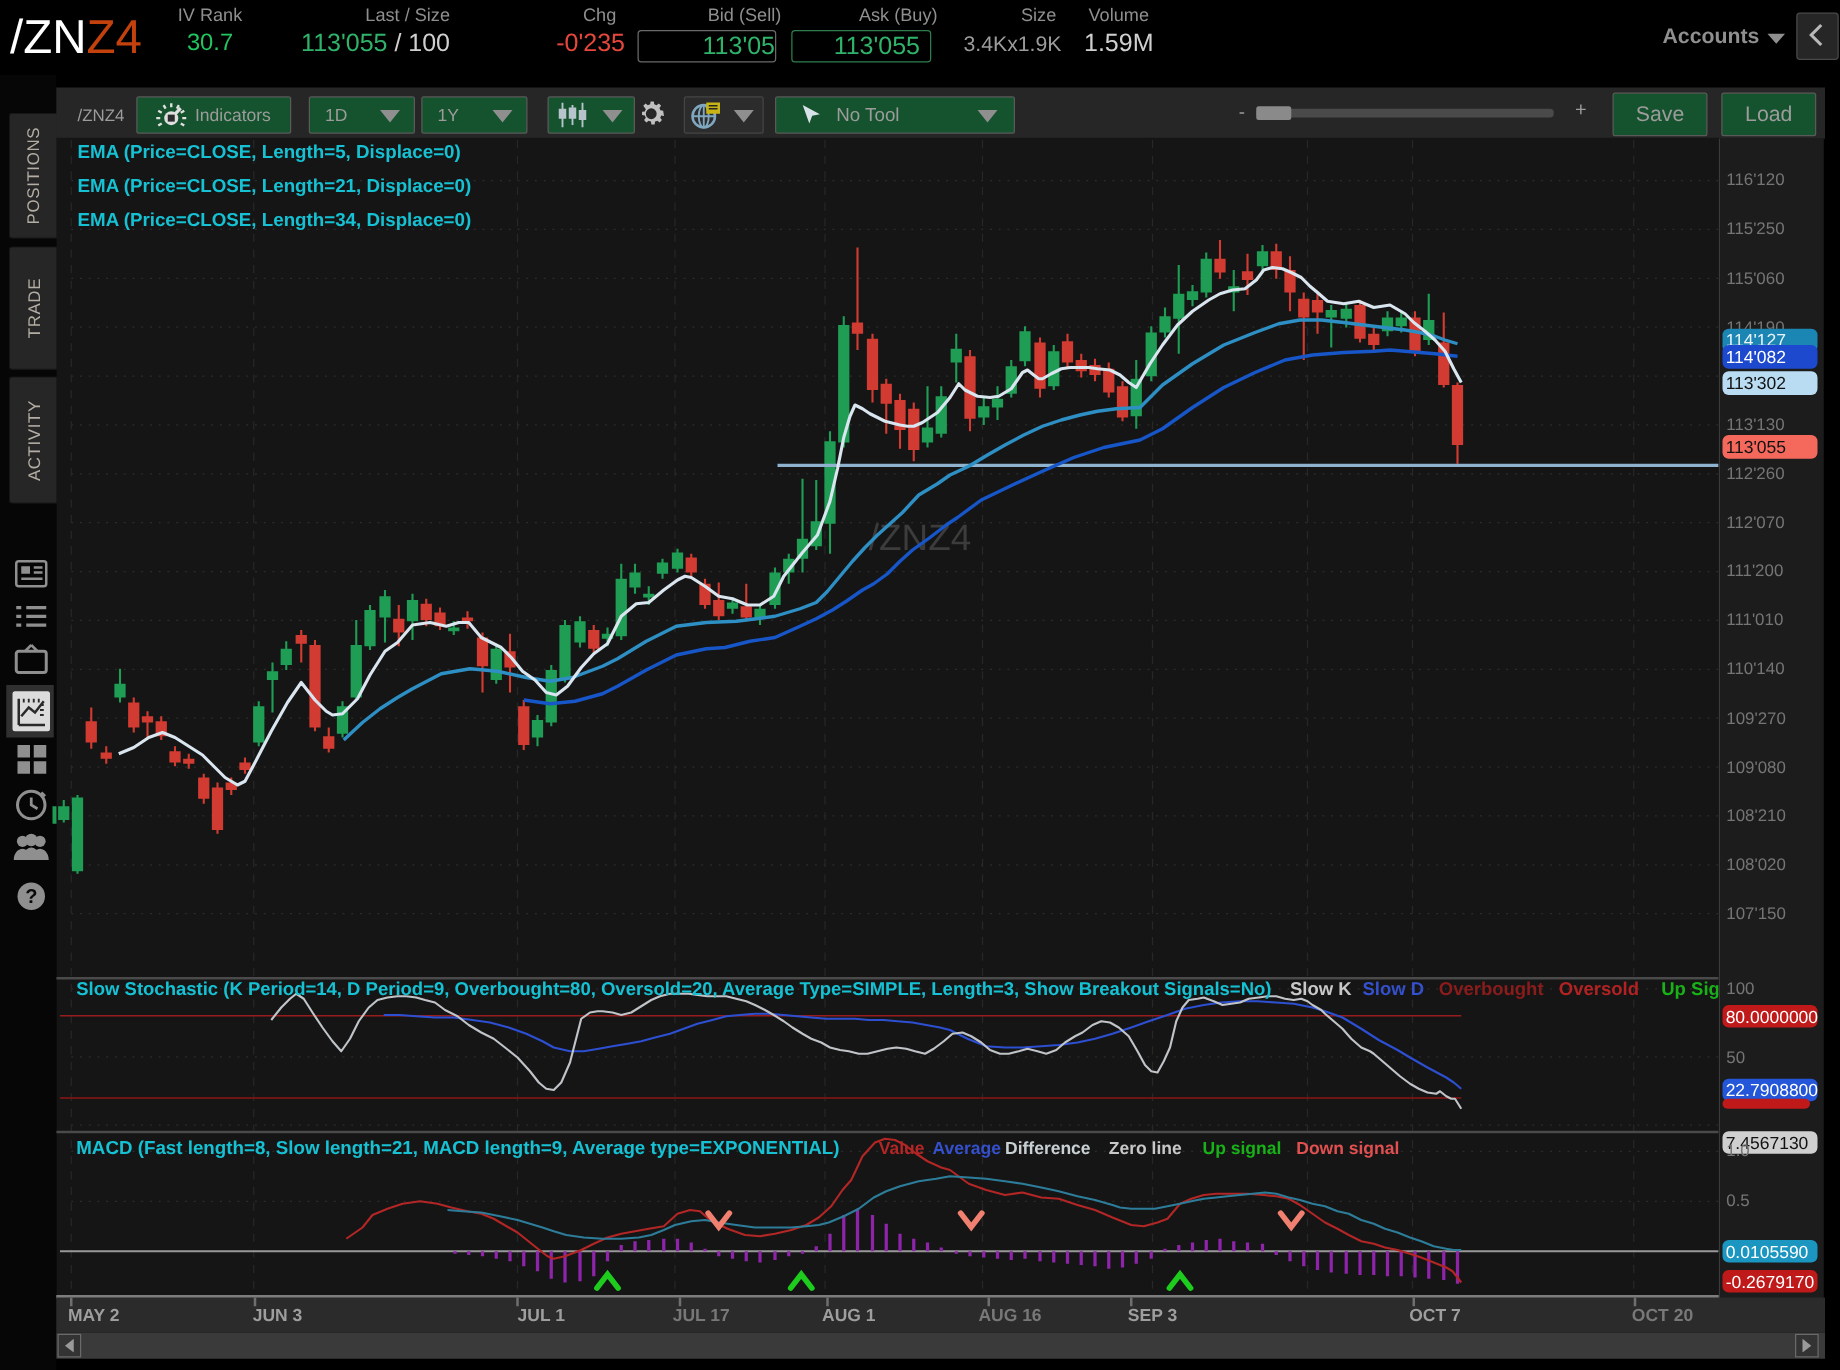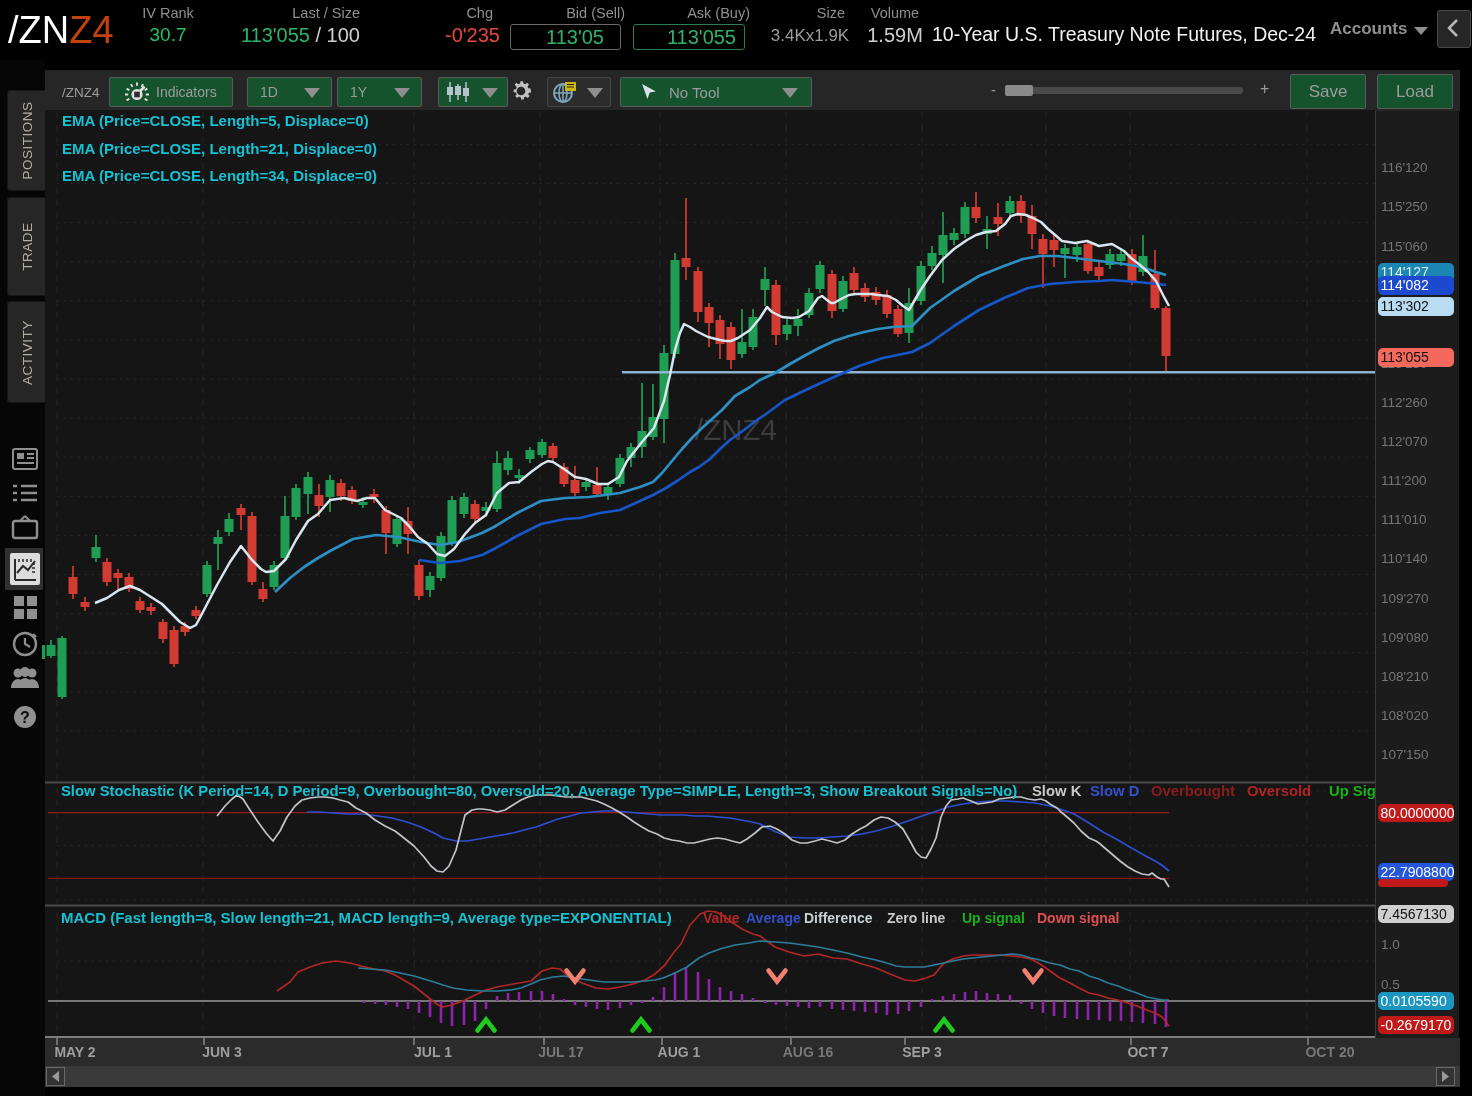--- a/index.html
+++ b/index.html
@@ -1,40 +1,39 @@
 <!DOCTYPE html>
 <html><head><meta charset="utf-8">
 <style>
 * { margin:0; padding:0; }
 body { width:1472px; height:1096px; background:#000; overflow:hidden;
   font-family:"Liberation Sans", sans-serif; position:relative; }
-.al { position:absolute; left:5px; color:#757575; font-size:13.5px;margin-top:24px; }
+.al { position:absolute; left:5px; color:#757575; font-size:13.5px; }
 .btn { position:absolute; background:#14532d; border:1px solid #5a5a5a; border-radius:2px; }
 .btn2 { position:absolute; background:#2c2c2c; border:1px solid #454545; border-radius:2px; }
 .caret { position:absolute; width:0; height:0; border-left:8.5px solid transparent;
   border-right:8.5px solid transparent; border-top:10px solid #8f8f8f; }
 </style></head>
 <body>
 <div style="position:absolute;left:0;top:0;width:1472px;height:60px;background:#000">
 <div style="position:absolute;left:8px;top:9px;font-size:38px"><span style="color:#fff">/ZN</span><span style="color:#c2410c">Z4</span></div>
 <div style="position:absolute;left:78px;top:5px;width:180px;text-align:center;color:#8f8f8f;font-size:14.5px">IV Rank</div>
     <div style="position:absolute;left:78px;top:24px;width:180px;text-align:center;color:#22c55e;font-size:19px">30.7</div>
 <div style="position:absolute;left:180px;top:5px;width:180px;text-align:right;color:#8f8f8f;font-size:14.5px">Last / Size</div>
 <div style="position:absolute;left:170px;top:24px;width:190px;text-align:right;font-size:20px"><span style="color:#2fb36a">113'055</span><span style="color:#cfcfcf"> / 100</span></div>
 <div style="position:absolute;left:373px;top:5px;width:120px;text-align:right;color:#8f8f8f;font-size:14.5px">Chg</div>
 <div style="position:absolute;left:363px;top:24px;width:137px;text-align:right;color:#e8473c;font-size:20px">-0'235</div>
 <div style="position:absolute;left:505px;top:5px;width:120px;text-align:right;color:#8f8f8f;font-size:14.5px">Bid (Sell)</div>
-<div style="position:absolute;left:510px;top:24px;width:111px;height:26px;border:1px solid #6a6a6a;border-radius:3px;color:#2fb36a;font-size:20px;text-align:right;line-height:25px;padding-right:16px;box-sizing:border-box">113'05</div>
+<div style="position:absolute;left:510px;top:24px;width:111px;height:26px;border:1px solid #6a6a6a;border-radius:3px;color:#2fb36a;font-size:20px;text-align:right;line-height:25px;padding-right:0;box-sizing:border-box">113'05</div>
 <div style="position:absolute;left:630px;top:5px;width:120px;text-align:right;color:#8f8f8f;font-size:14.5px">Ask (Buy)</div>
 <div style="position:absolute;left:633px;top:24px;width:112px;height:26px;border:1px solid #2f7d4f;border-radius:3px;color:#2fb36a;font-size:20px;text-align:right;line-height:25px;padding-right:8px;box-sizing:border-box">113'055</div>
 <div style="position:absolute;left:765px;top:5px;width:80px;text-align:right;color:#8f8f8f;font-size:14.5px">Size</div>
 <div style="position:absolute;left:755px;top:26px;width:110px;text-align:center;color:#9c9c9c;font-size:17px">3.4Kx1.9K</div>
 <div style="position:absolute;left:855px;top:5px;width:80px;text-align:center;color:#8f8f8f;font-size:14.5px">Volume</div>
 <div style="position:absolute;left:855px;top:24px;width:80px;text-align:center;color:#cfcfcf;font-size:20px">1.59M</div>
-<div style="position:absolute;left:932px;top:23px;color:#f2f2f2;font-size:19.5px">10-Year U.S. Treasury Note Futures, Dec-24</div>
 <div style="position:absolute;left:1330px;top:19px;color:#8f8f8f;font-size:17px;font-weight:bold">Accounts</div>
 <svg width="18" height="12" viewBox="0 0 18 12" style="position:absolute;left:1412px;top:25px">
       <path d="M2 2l7 8 7-8z" fill="#8f8f8f"></path>
     </svg>
 <div style="position:absolute;left:1437px;top:10px;width:32px;height:36px;background:#262626;border:1px solid #4a4a4a;border-radius:3px">
       <svg width="12" height="18" viewBox="0 0 12 18" style="position:absolute;left:9px;top:8px">
         <path d="M10 1L2 9l8 8" stroke="#b8b8b8" stroke-width="2.5" fill="none"></path>
       </svg>
     </div>
 </div>

